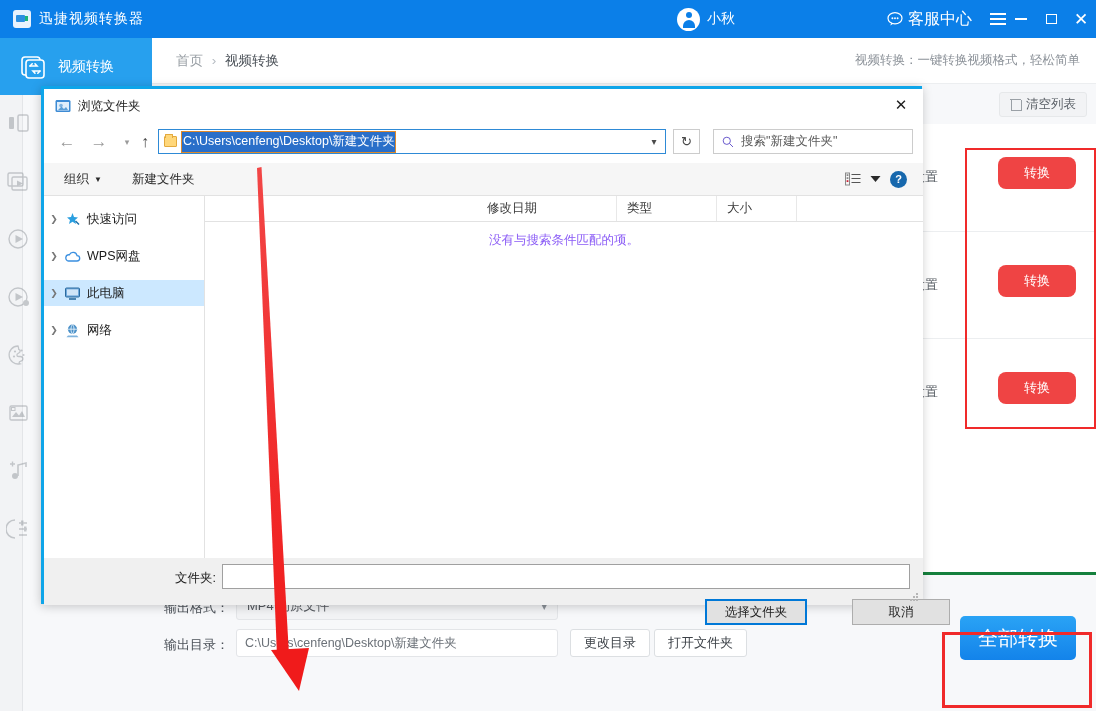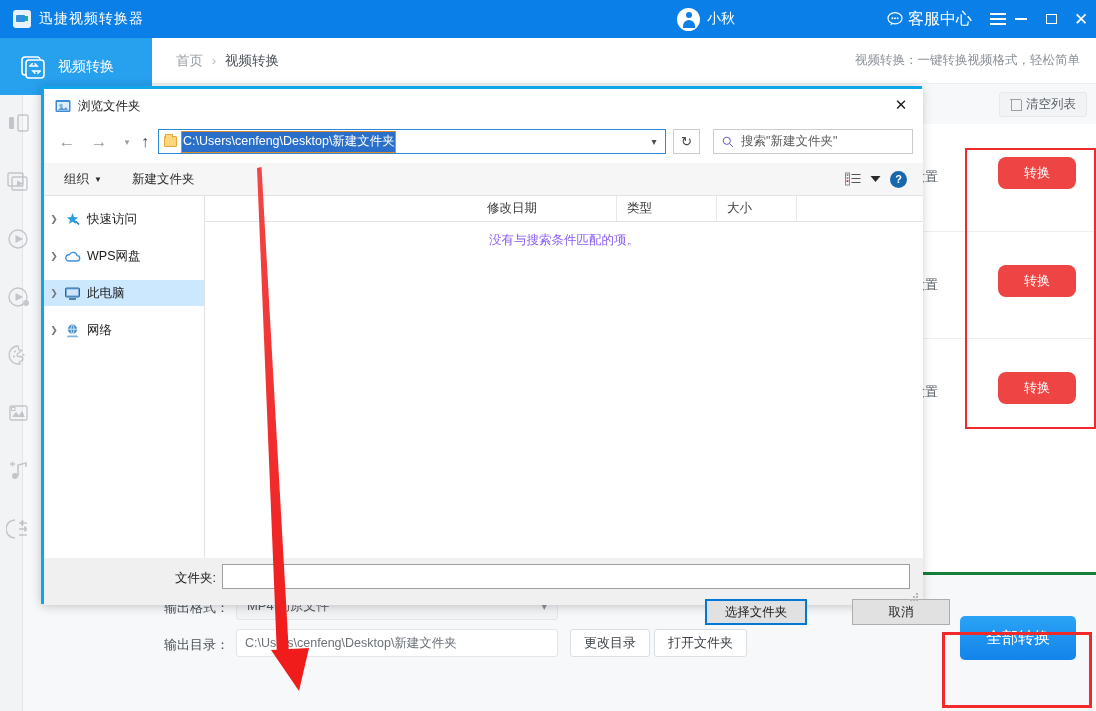--- a/index.html
+++ b/index.html
@@ -138,21 +138,21 @@
   }
   .obtn {
     position:absolute; height:28px; padding:0 13px; background:#fff;
     border:1px solid #dcdfe2; border-radius:3px; font-size:13px; color:#3d4248;
     display:flex; align-items:center; justify-content:center; cursor:pointer;
   }
   .obtn.b1 { left:418px; top:135px; }
   .obtn.b2 { left:502px; top:135px; }
   .allconv {
     position:absolute; left:808px; top:122px; width:116px; height:44px;
-    border-radius:5px; color:#fff; font-size:16px;
+    border-radius:5px; color:#fff; font-size:20px;
     background:linear-gradient(180deg,#2aa3f5 0%,#1383ea 100%);
     display:flex; align-items:center; justify-content:center; cursor:pointer;
   }
   .hl-box2 {
     position:absolute; left:942px; top:632px; width:150px; height:76px;
     border:3px solid #f02a2a; pointer-events:none;
   }
 
   
   #dlg {

